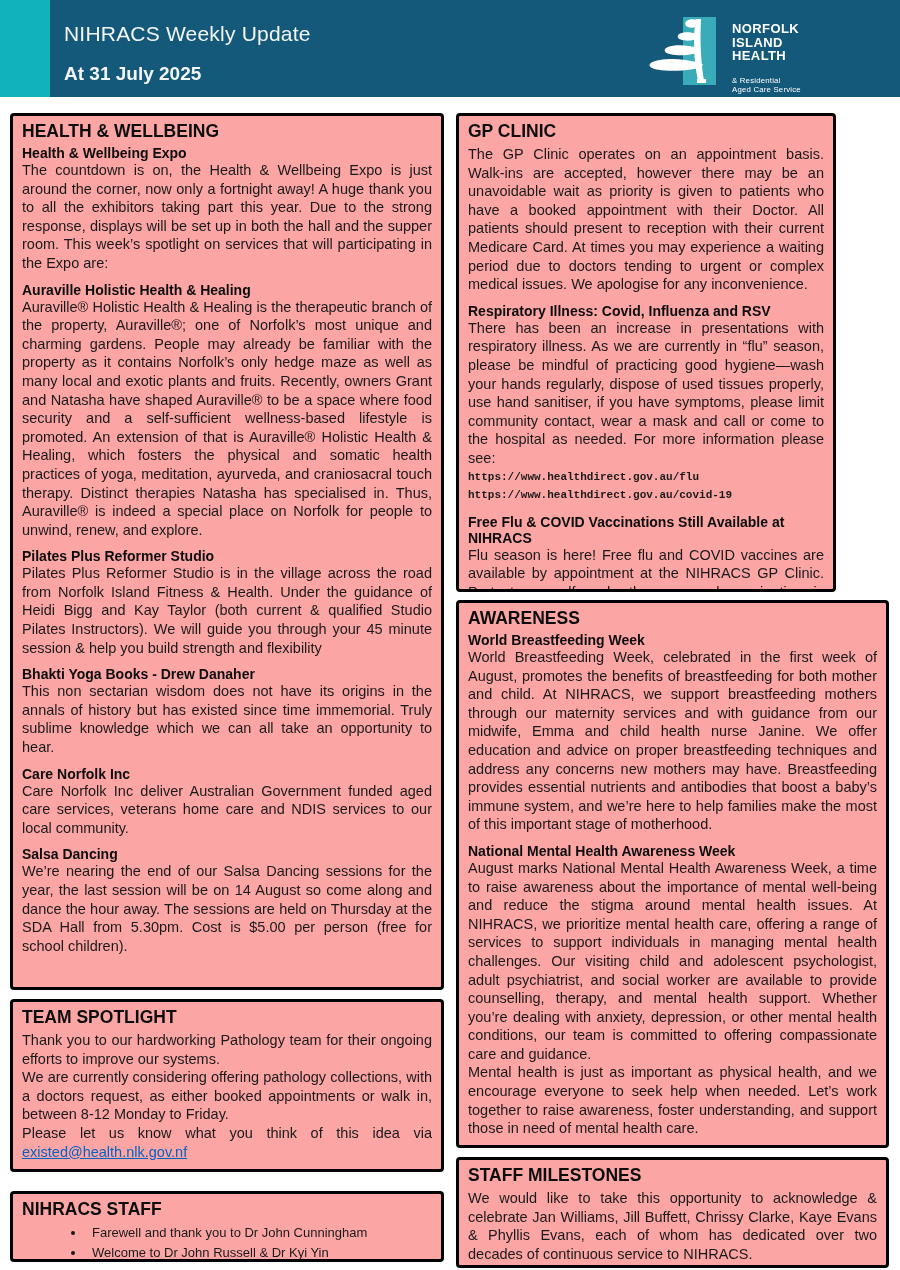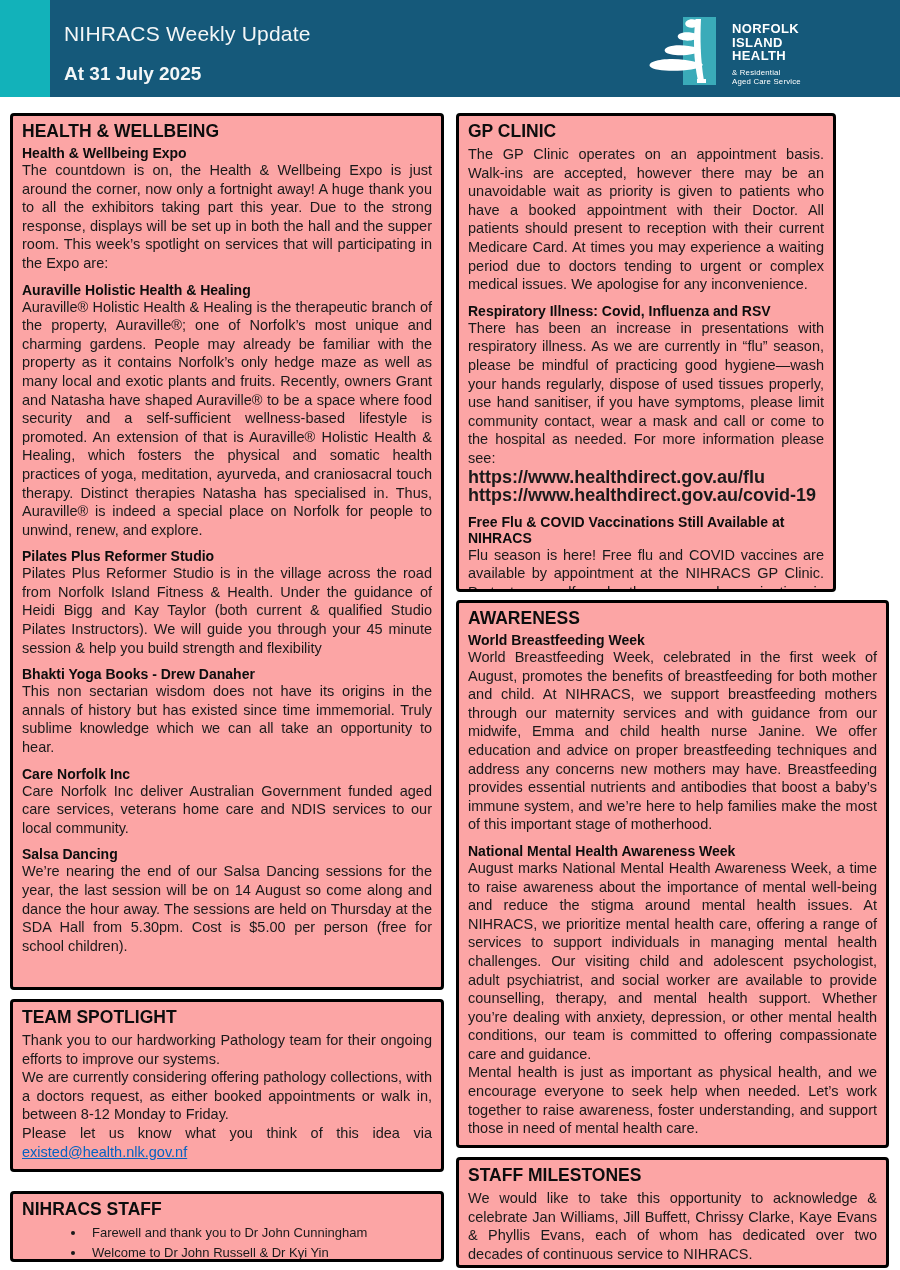--- a/index.html
+++ b/index.html
@@ -10,37 +10,37 @@
   .masthead{position:absolute;left:0;top:0;width:900px;height:97px;background:#15597a;}
   .stripe{position:absolute;left:0;top:0;width:50px;height:97px;background:#12b2ba;}
   .m-title{position:absolute;left:64px;top:22px;font-size:21px;color:#f3f6f7;letter-spacing:.2px;}
   .m-date{position:absolute;left:64px;top:63px;font-size:19px;font-weight:bold;color:#f3f6f7;}
   .logo{position:absolute;left:640px;top:17px;display:flex;align-items:flex-start;}
   .logo-mark{position:relative;width:33px;height:68px;background:#3aabb9;margin-left:43px;}
   .logo-mark svg{position:absolute;left:-43px;top:0;width:78px;height:68px;overflow:visible;}
   .logo-text{margin-left:16px;color:#fff;padding-top:5px;}
   .logo-line{font-size:13px;font-weight:bold;line-height:13.5px;letter-spacing:.4px;}
   .logo-sub{font-size:7.8px;line-height:9px;letter-spacing:.2px;}
-  .logo-sub.first{margin-top:5px;}
+  .logo-sub.first{margin-top:13px;}
 
   
   .box{position:absolute;border:3px solid #000;border-radius:4px;background:#fca5a5;
        padding:3px 9px 4px 9px;box-sizing:border-box;overflow:hidden;}
   #box-health    {left:10px; top:113px; width:434px;height:877px;}
   #box-team      {left:10px; top:999px; width:434px;height:173px;}
   #box-staff     {left:10px; top:1191px;width:434px;height:71px;}
   #box-gp        {left:456px;top:113px; width:380px;height:479px;}
   #box-awareness {left:456px;top:600px; width:433px;height:548px;}
   #box-milestones{left:456px;top:1157px;width:433px;height:111px;}
 
   .box-heading{font-size:17.5px;font-weight:bold;margin:2px 0 3px 0;color:#0d0d0d;}
   .sub{font-size:14px;font-weight:bold;margin:9px 0 0 0;color:#0d0d0d;}
   .sub.tight{margin-top:1px;}
   p.body{font-size:14.5px;line-height:18.6px;text-align:justify;margin:0;color:#1a1a1a;}
-  .url{font-weight:bold;font-size:18px;line-height:18.6px;color:#1a1a1a;text-decoration:none;display:block;}
+  .url{font-weight:bold;font-size:11px;line-height:18.6px;color:#1a1a1a;text-decoration:none;display:block;font-family:Liberation Mono, monospace;}
   a.email{color:#0563c1;text-decoration:underline;}
   ul.staff-list{margin:2px 0 0 0;padding-left:64px;font-size:13px;line-height:19.5px;color:#1a1a1a;}
   ul.staff-list li{padding-left:6px;}
 </style>
 </head>
 <body>
 
 <div class="page">
 
   <header class="masthead">

